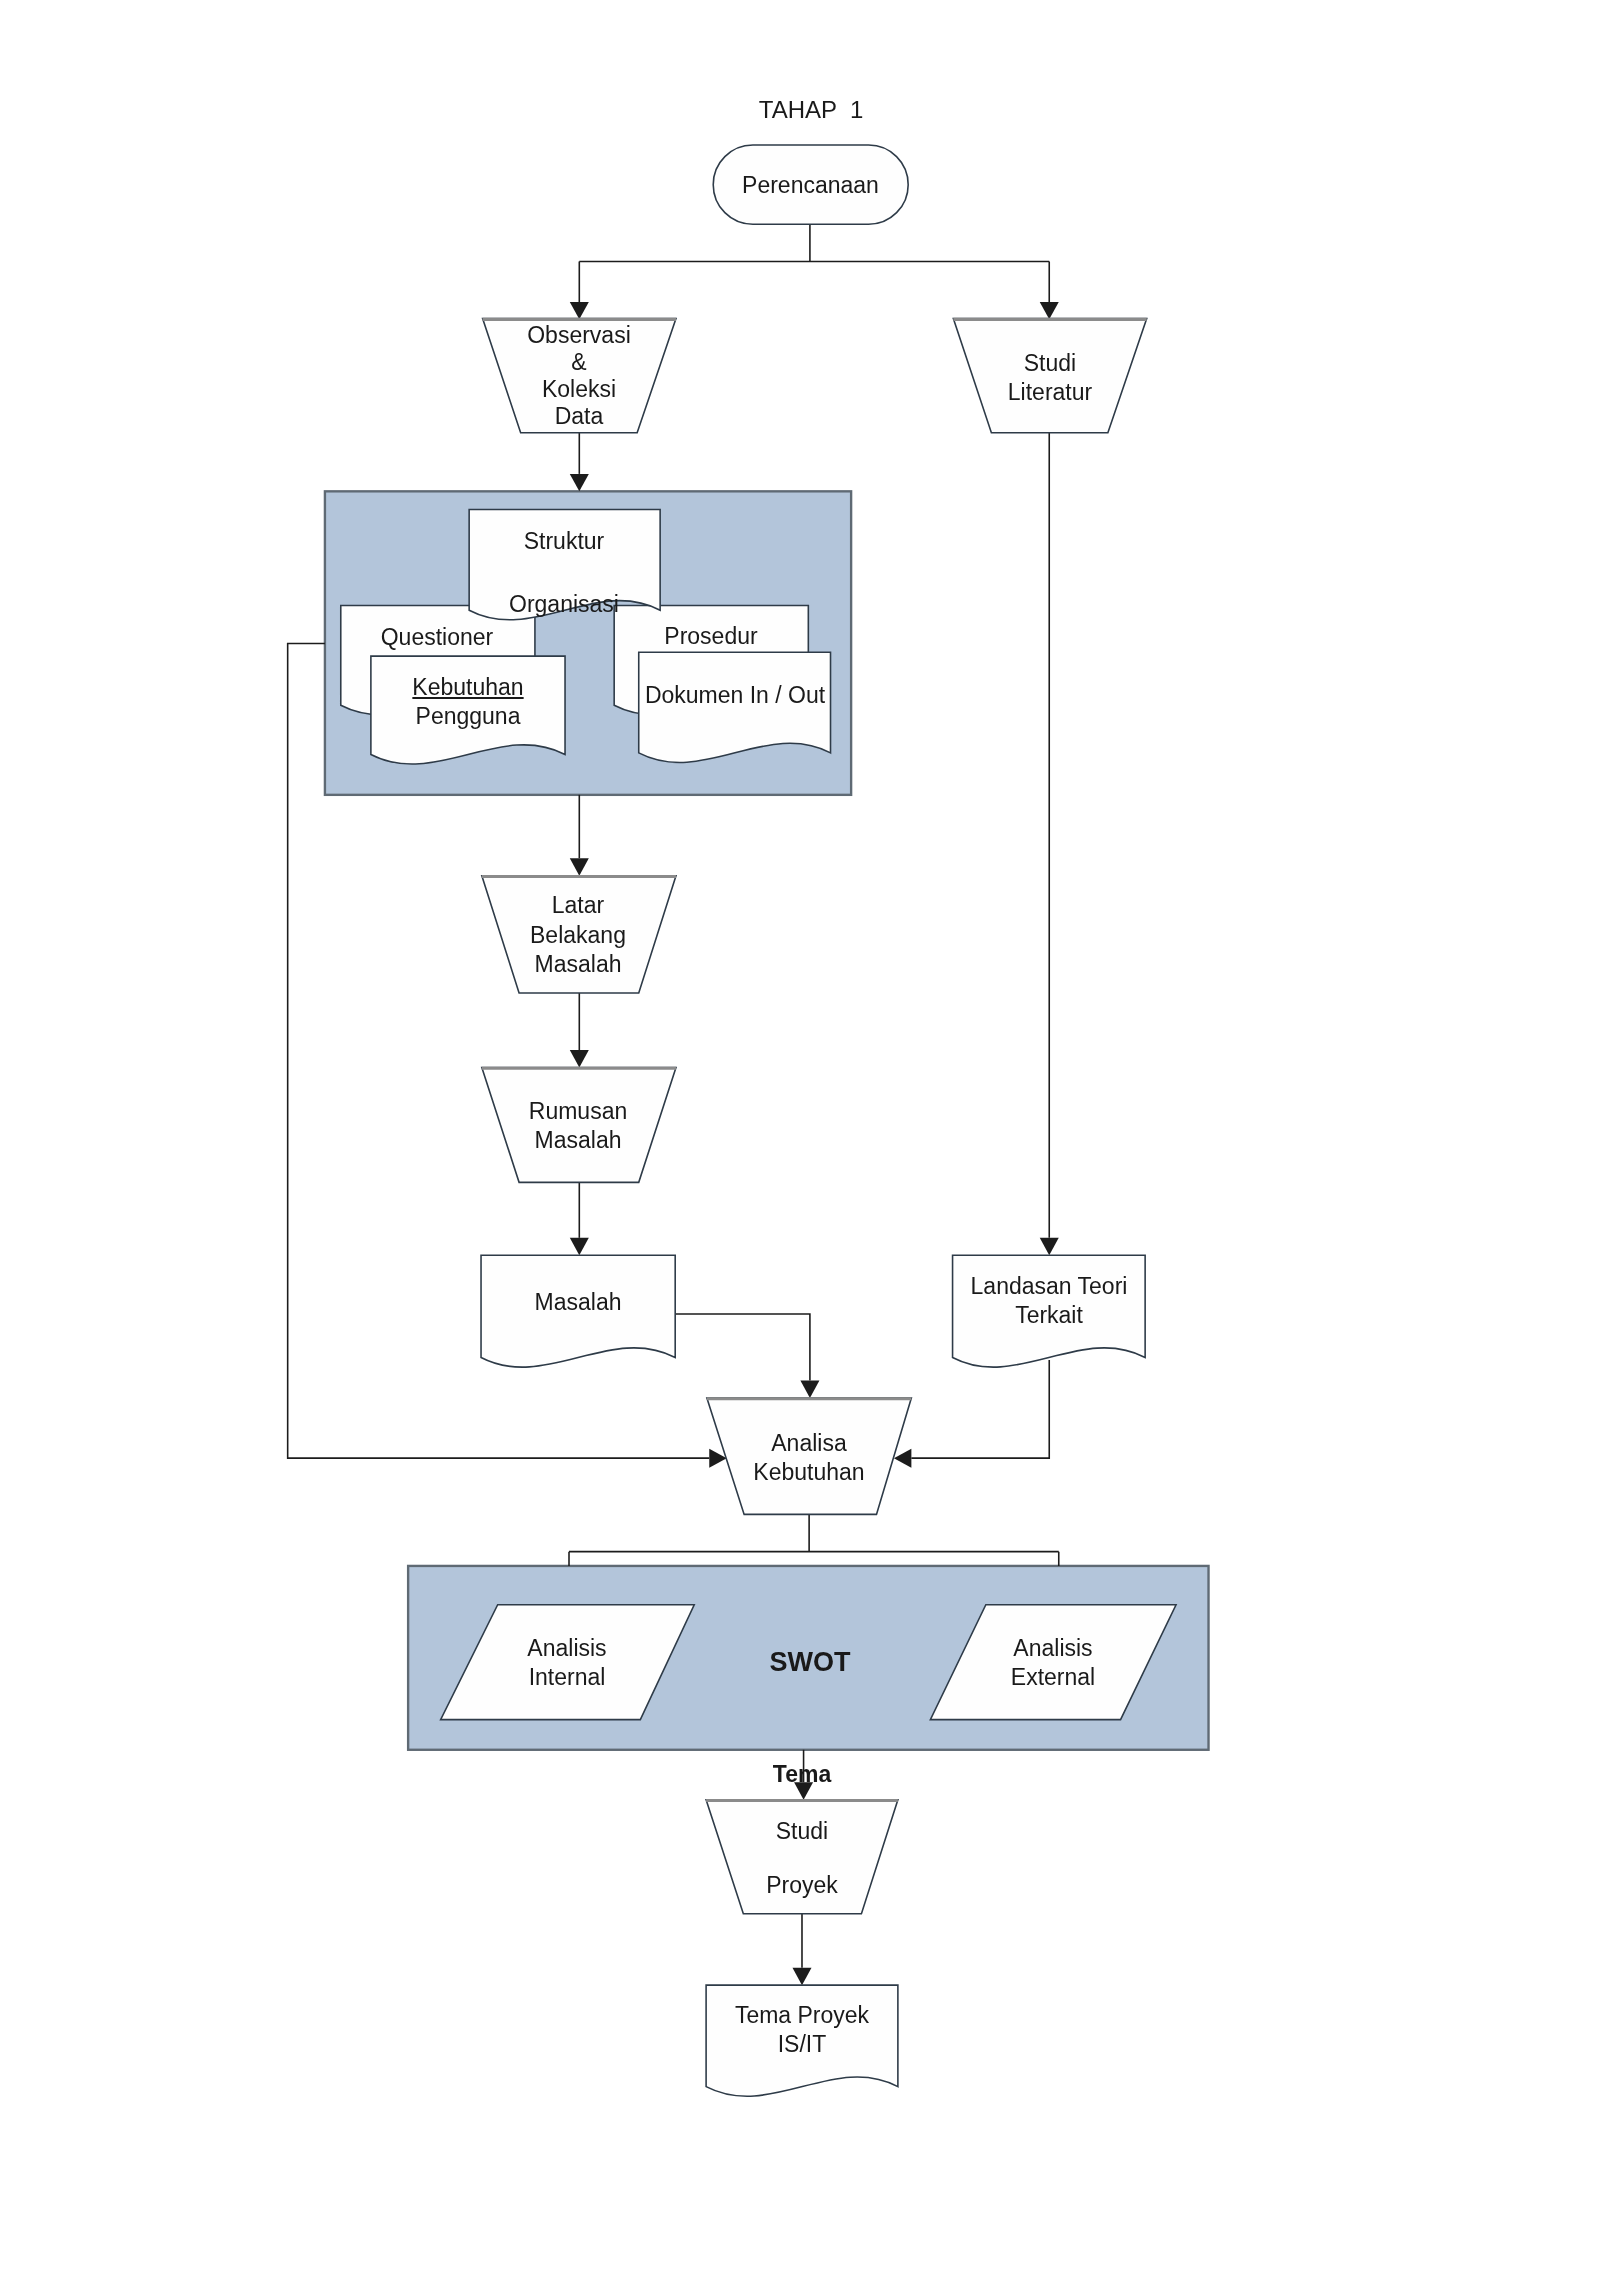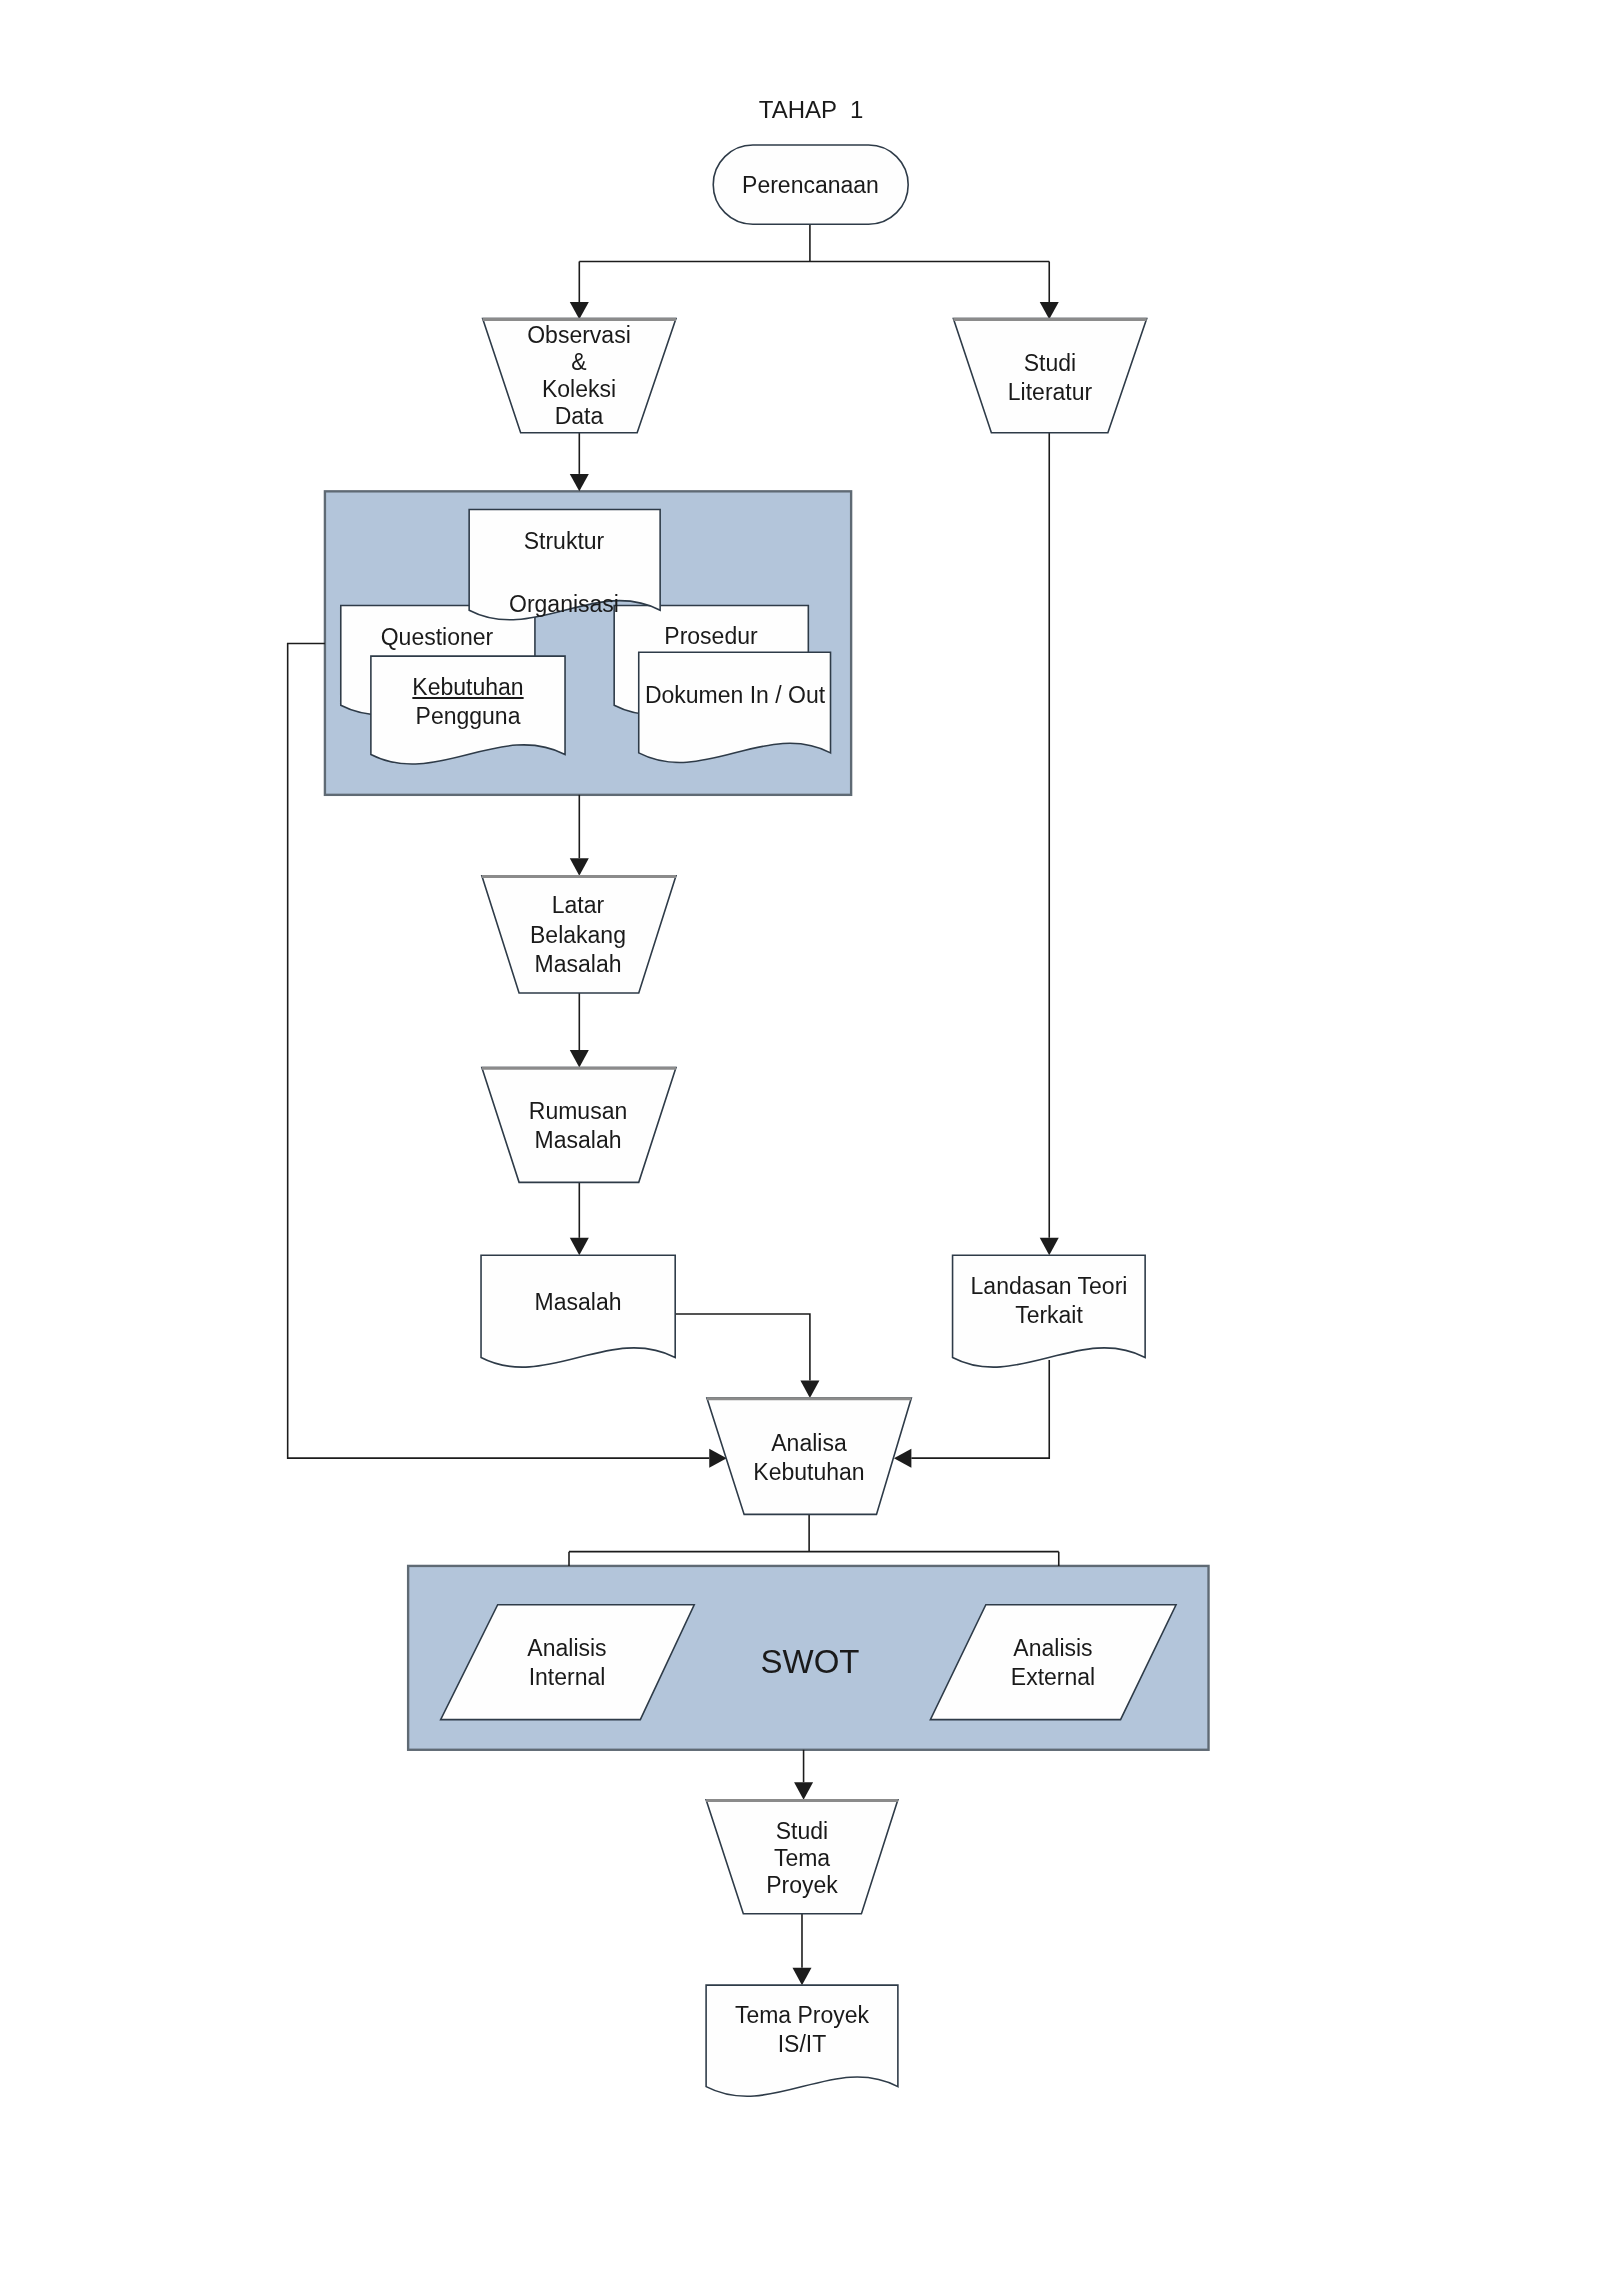--- a/index.html
+++ b/index.html
@@ -16,21 +16,21 @@
   .conn{fill:none;stroke:var(--connector,#1c1c1c);stroke-width:2;}
   .head{fill:var(--connector,#1c1c1c);stroke:none;}
   .topedge{fill:none;stroke:var(--trapezoid-top-edge,#8b8b8b);stroke-width:4;}
   .lbl{
     position:absolute;
     height:32px;line-height:32px;
     font-size:23px;color:var(--text,#1a1a1a);
     text-align:center;white-space:pre;
   }
   .title{font-size:24px;}
-  .swot{font-size:33px;font-weight:normal;}
+  .swot{font-size:27px;font-weight:bold;}
 </style>
 </head>
 <body>
 
 <div class="page">
 
   <svg class="layer" viewBox="0 0 2048 2896">
 
     <rect class="container" x="410" y="620" width="664" height="383"></rect>
     <rect class="container" x="515" y="1976" width="1010" height="232"></rect>
@@ -176,20 +176,20 @@
 
   <div class="lbl swot" style="left:715px;top:1646px;width:190px;">SWOT</div>
 
   <div class="lbl" style="left:472px;top:1632px;width:190px;">Analisis</div>
   <div class="lbl" style="left:472px;top:1661px;width:190px;">Internal</div>
 
   <div class="lbl" style="left:958px;top:1632px;width:190px;">Analisis</div>
   <div class="lbl" style="left:958px;top:1661px;width:190px;">External</div>
 
   <div class="lbl" style="left:711px;top:1815px;width:182px;">Studi</div>
-  <div class="lbl" style="left:711px;top:1842px;width:182px;">Tema</div>
+  <div class="lbl" style="left:711px;top:1758px;width:182px;font-weight:bold;">Tema</div>
   <div class="lbl" style="left:711px;top:1869px;width:182px;">Proyek</div>
 
   <div class="lbl" style="left:699px;top:1999px;width:206px;">Tema Proyek</div>
   <div class="lbl" style="left:699px;top:2028px;width:206px;">IS/IT</div>
 
 </div>
 
 
 </body></html>

